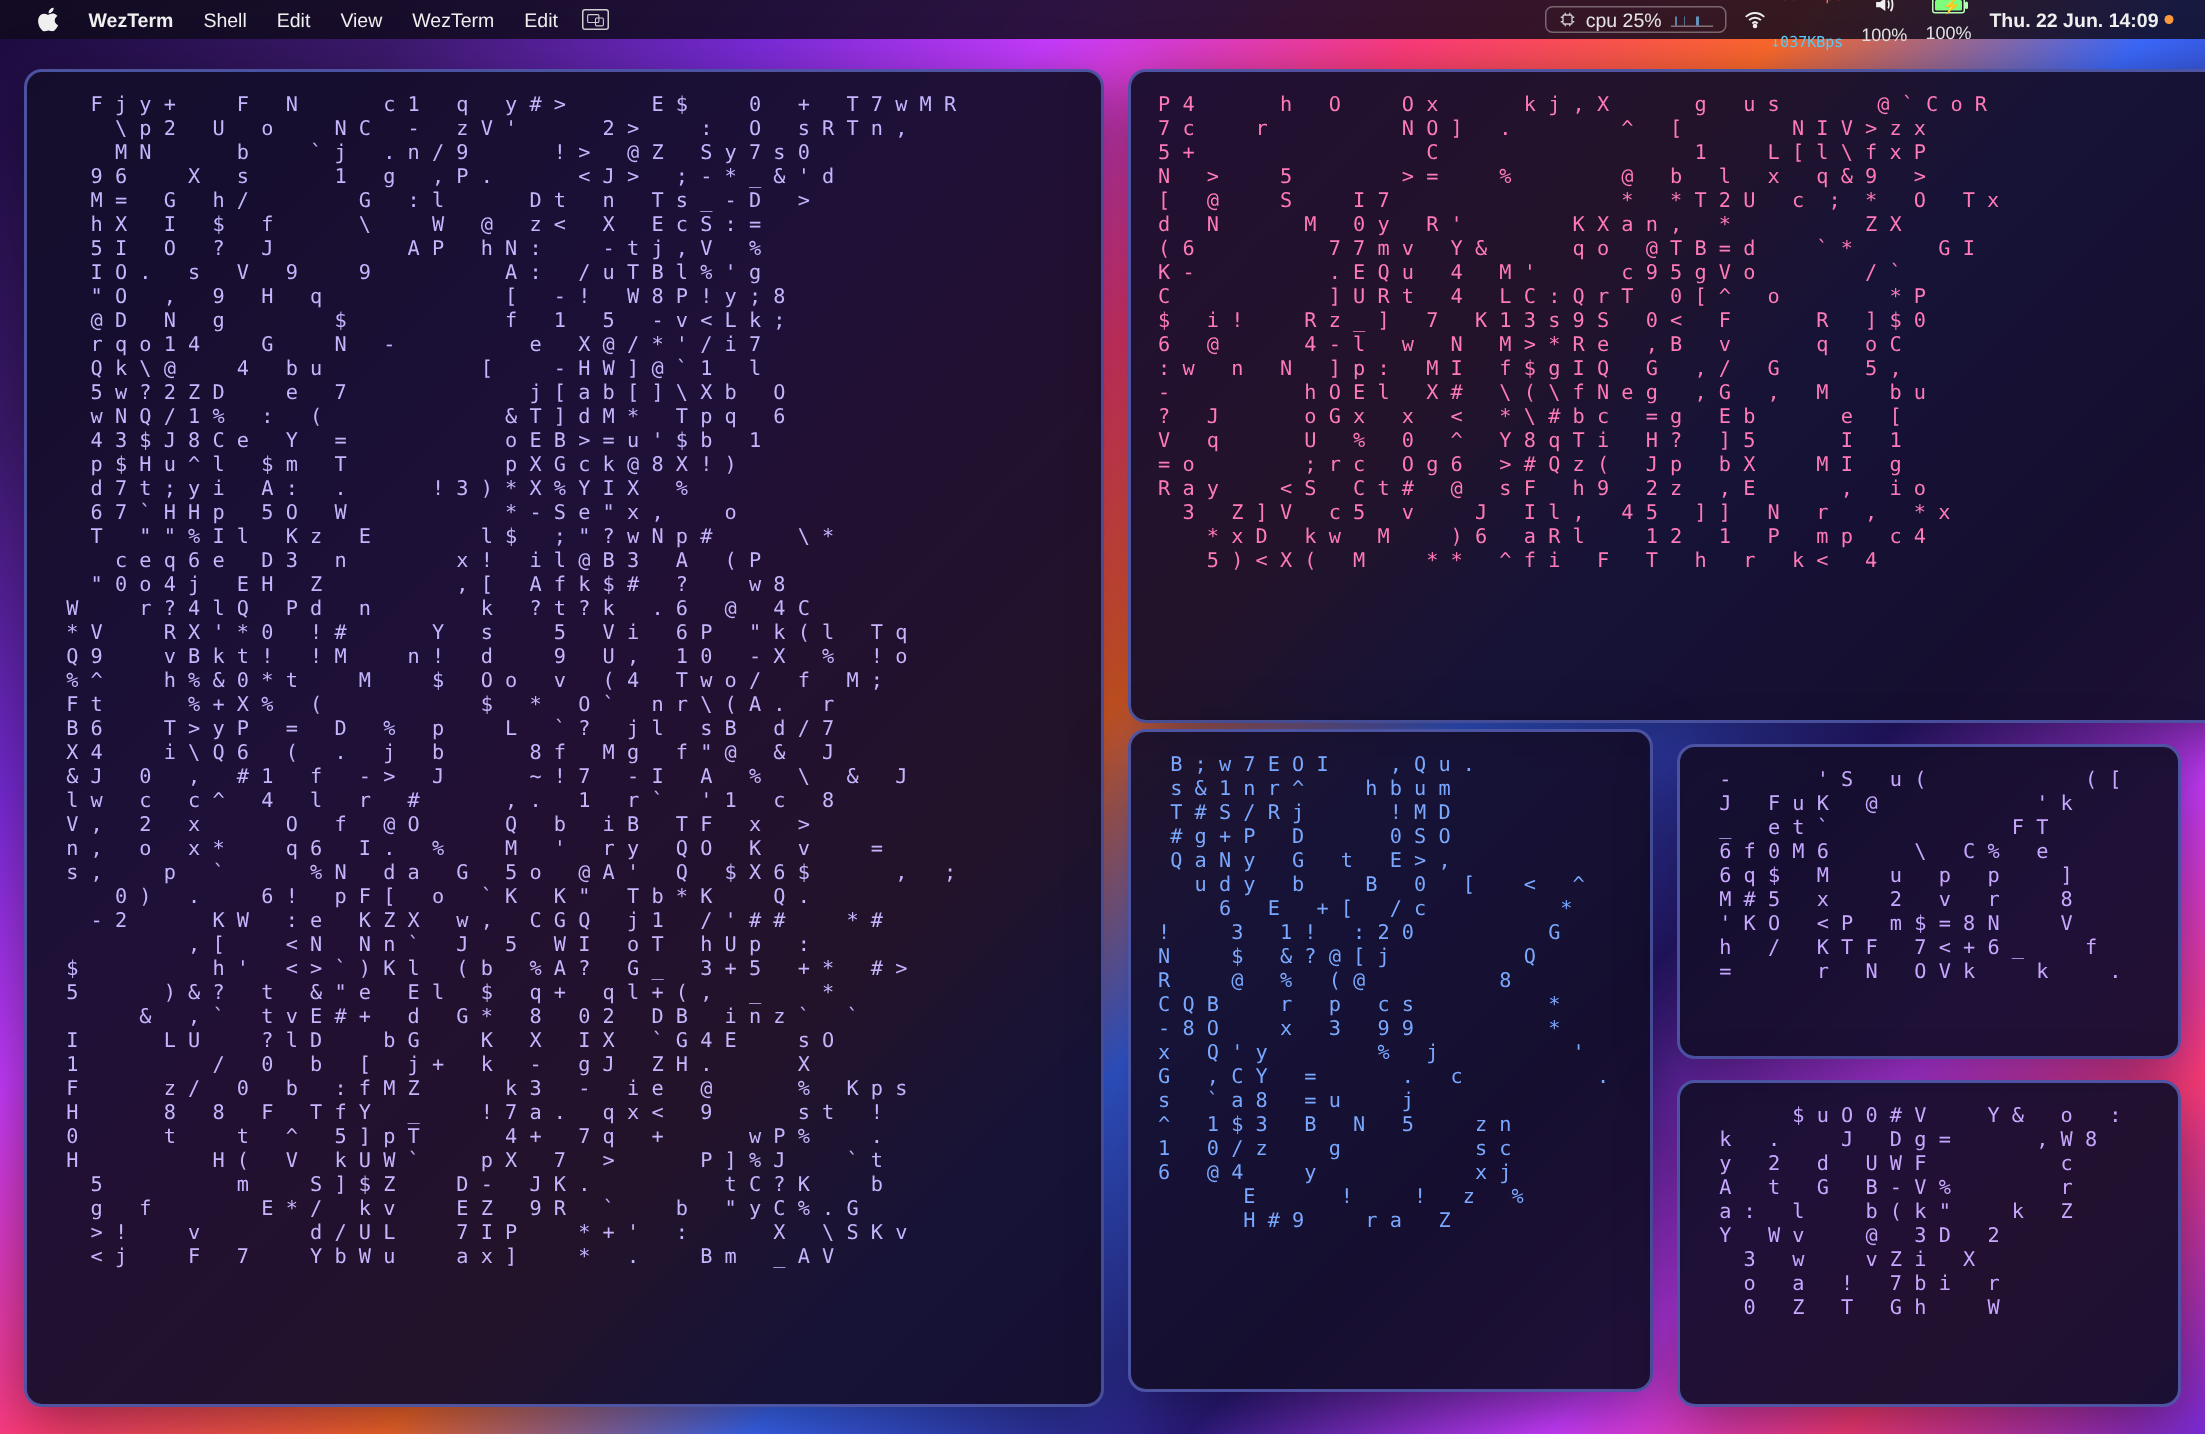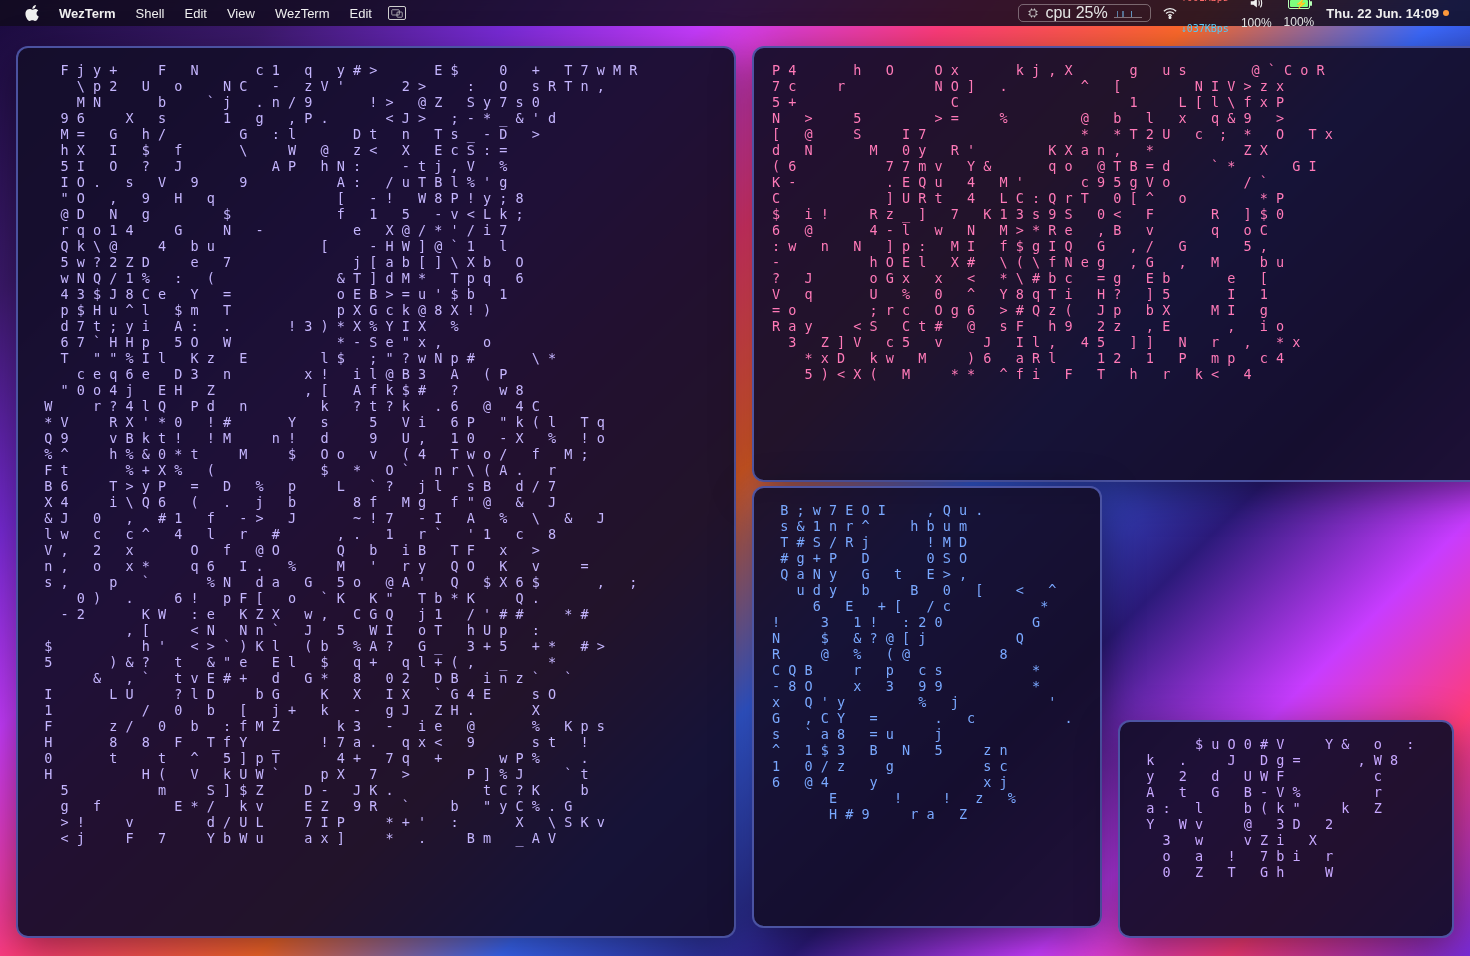--- a/index.html
+++ b/index.html
@@ -24,21 +24,21 @@
     backdrop-filter: blur(6px);
   }
   .menubar .left { display: flex; align-items: center; gap: 0; }
   .menubar .right { margin-left: auto; display: flex; align-items: center; gap: 12px; }
   .apple-logo { width: 16px; height: 16px; margin: 0 8px 0 4px; display:flex; align-items:center; justify-content:center; }
   .menu-item { padding: 2px 10px; color: #f0f0f0; border-radius: 4px; cursor: default; }
   .menu-item.app { font-weight: 600; }
   .status-pill {
     display: flex; align-items: center; gap: 6px;
     padding: 1px 8px; border: 1px solid rgba(255,255,255,0.35);
-    border-radius: 5px; font-size: 16px; color: #e6e6e6;
+    border-radius: 5px; font-size: 13px; color: #e6e6e6;
     height: 18px;
   }
   .status-pill svg { width: 12px; height: 12px; }
   .status-pill .graph {
     width: 28px; height: 10px; border-bottom: 1px solid rgba(255,255,255,0.4);
     position: relative;
   }
   .status-pill .graph::after {
     content:""; position:absolute; left:0; right:0; bottom:0; height:6px;
     background: linear-gradient(90deg, transparent 0 10%, rgba(120,200,255,.6) 10% 14%, transparent 14% 30%, rgba(120,200,255,.5) 30% 34%, transparent 34% 60%, rgba(120,200,255,.7) 60% 66%, transparent 66% 100%);
@@ -256,20 +256,31 @@
 x   Q ' y         %   j           '
 G   , C Y   =       .   c           .
 s   ` a 8   = u     j
 ^   1 $ 3   B   N   5     z n
 1   0 / z     g           s c
 6   @ 4     y             x j
        E       !     !   z   %
        H # 9     r a   Z</pre>
   </div>
 
+  <div class="pane lilac1">
+    <pre> -       ' S   u (             ( [
+ J   F u K   @             ' k
+ _   e t `               F T
+ 6 f 0 M 6       \   C %   e
+ 6 q $   M     u   p   p     ]
+ M # 5   x     2   v   r     8
+ ' K O   &lt; P   m $ = 8 N     V
+ h   /   K T F   7 &lt; + 6 _     f
+ =       r   N   O V k     k     .</pre>
+  </div>
 
   <div class="pane lilac2">
     <pre>       $ u O 0 # V     Y &amp;   o   :
  k   .     J   D g =       , W 8
  y   2   d   U W F           c
  A   t   G   B - V %         r
  a :   l     b ( k "     k   Z
  Y   W v     @   3 D   2
    3   w     v Z i   X
    o   a   !   7 b i   r

